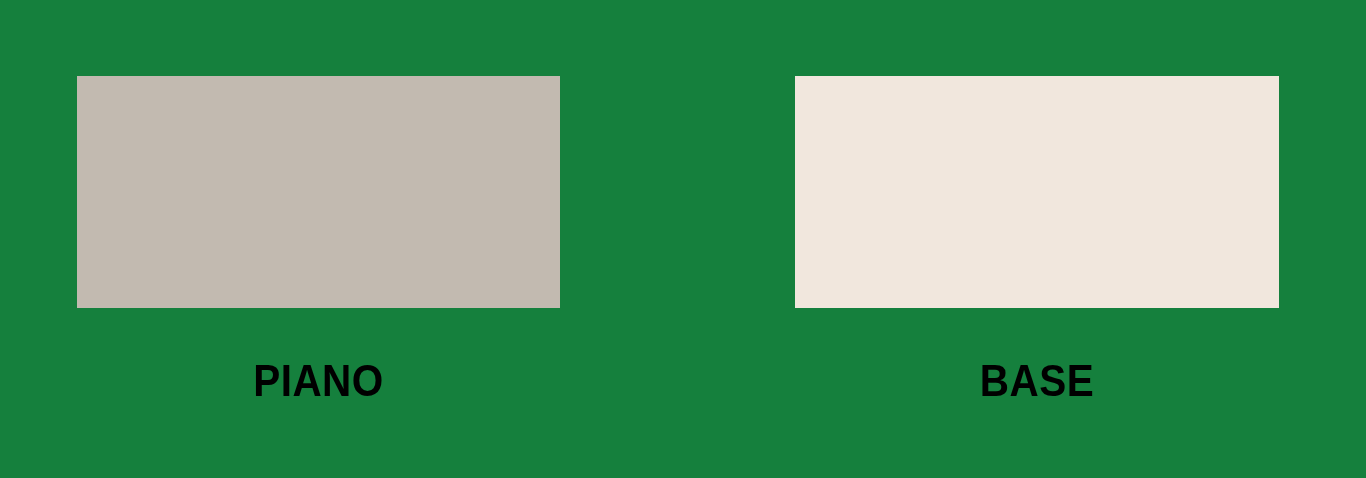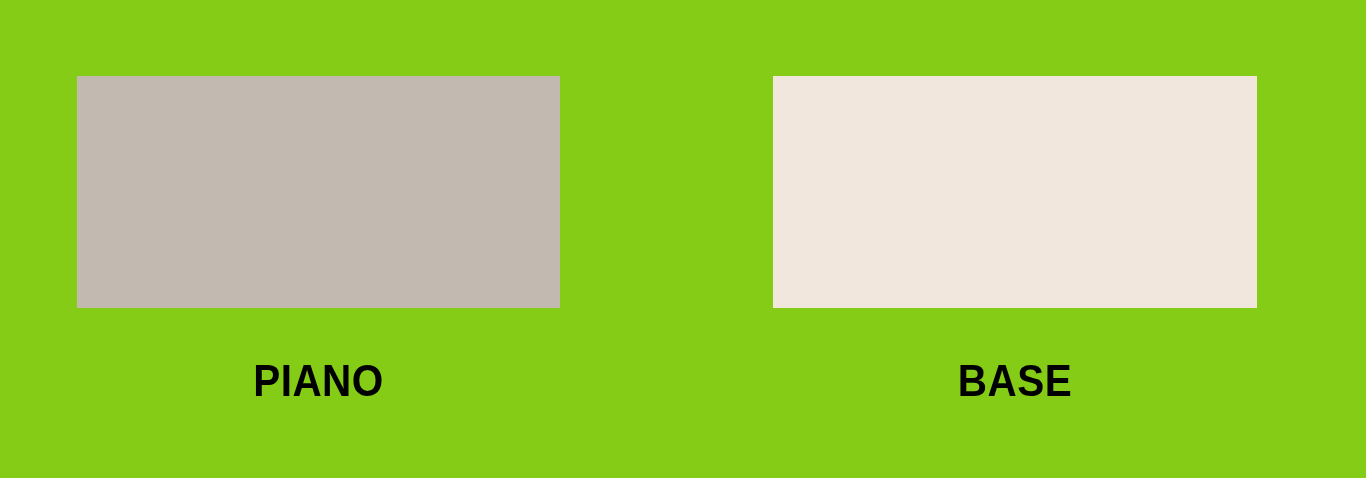--- a/index.html
+++ b/index.html
@@ -25,21 +25,21 @@
 
   .swatch-cell {
     position: absolute;
     top: 0;
     height: 478px;
     box-sizing: border-box;
   }
 
   
   #swatch-cell-0 { left: 0px;   width: 683px; }
-  #swatch-cell-1 { left: 650px; width: 683px; }
+  #swatch-cell-1 { left: 672px; width: 683px; }
 
   .swatch-chip {
     position: absolute;
     top: 76px;
     height: 232px;
     border: 0;
     border-radius: 0;
     display: block;
   }
 
@@ -62,21 +62,21 @@
     transform: scaleX(0.92);
     transform-origin: center center;
   }
 
   #swatch-cell-0 .swatch-label { left: 77px;  width: 483px; }
   #swatch-cell-1 .swatch-label { left: 123px; width: 484px; }
 </style>
 </head>
 <body style="background: rgb(255, 255, 255);">
 
-<div id="swatch-board" style="background: #84cc16;">
+<div id="swatch-board" style="background: #15803d;">
 
   <div class="swatch-cell" id="swatch-cell-0">
     <div class="swatch-chip" style="background-color: rgb(194, 186, 176);"></div>
     <div class="swatch-label" style="color: rgb(0, 0, 0);">PIANO</div>
   </div>
 
   <div class="swatch-cell" id="swatch-cell-1">
     <div class="swatch-chip" style="background-color: rgb(241, 231, 221);"></div>
     <div class="swatch-label" style="color: rgb(0, 0, 0);">BASE</div>
   </div>

